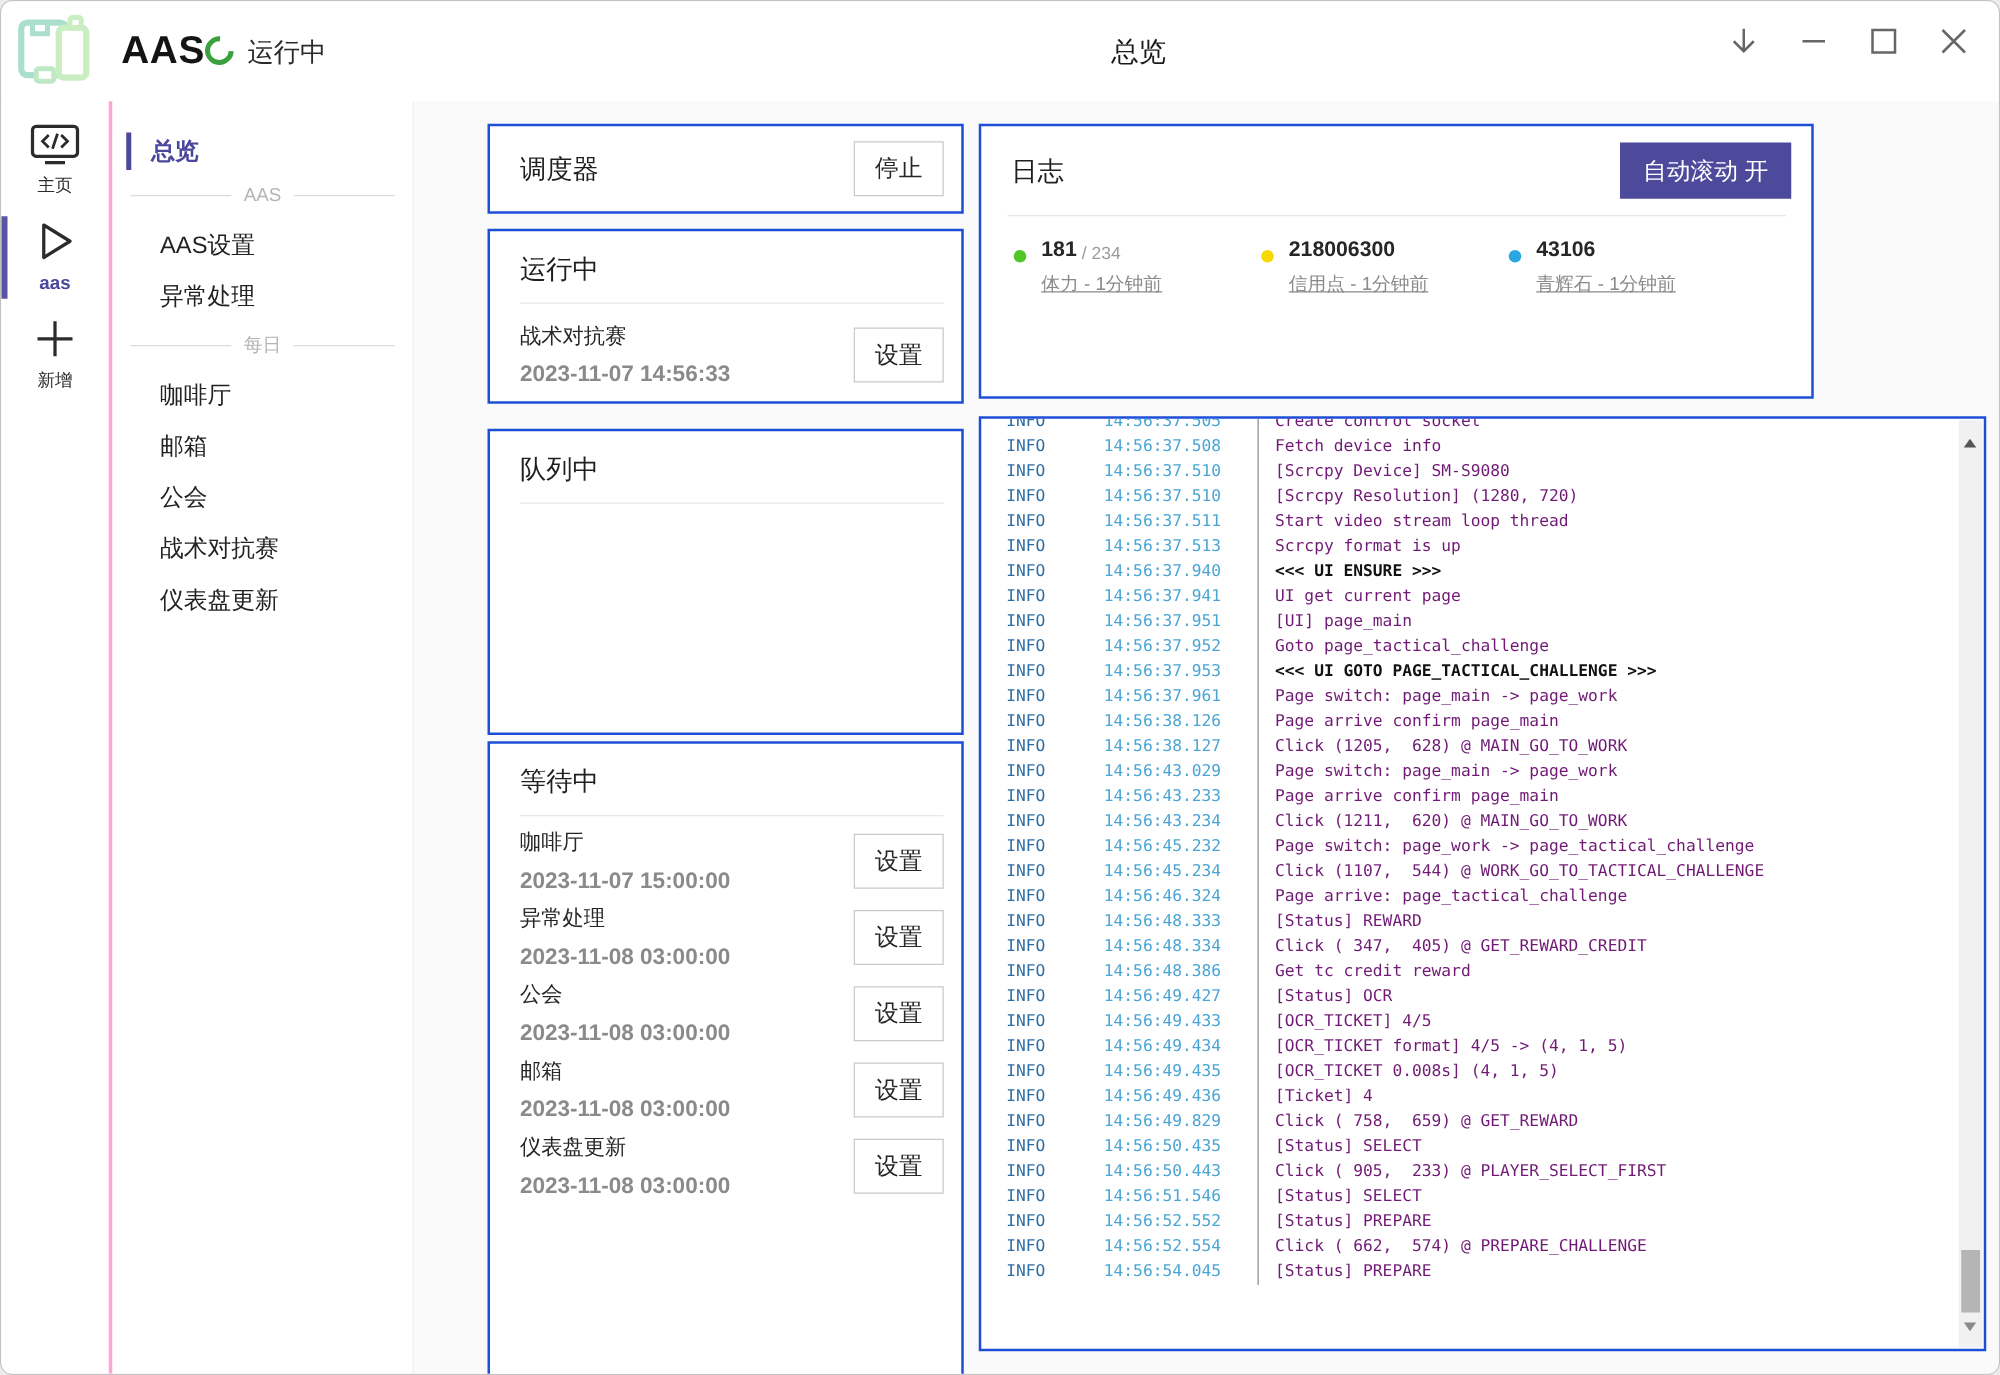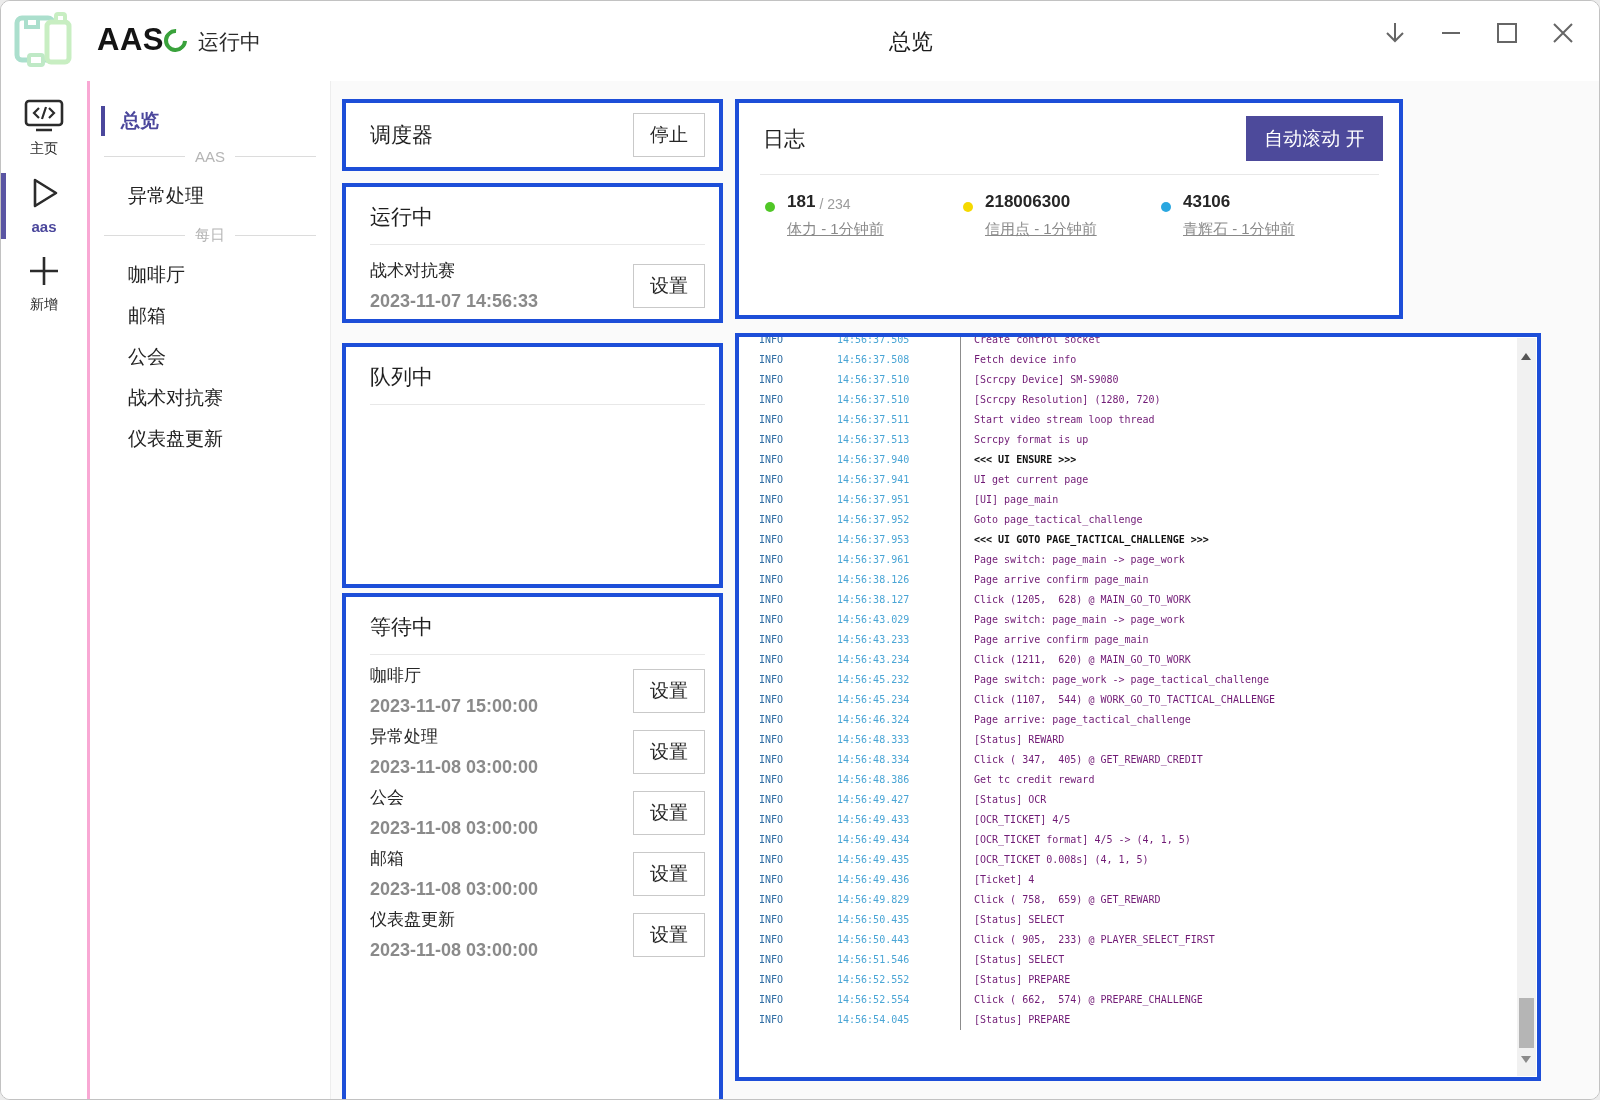--- a/index.html
+++ b/index.html
@@ -31,21 +31,21 @@
   .menu-active{height:32px;display:flex;align-items:center;position:relative;}
   .menu-active .bar{position:absolute;left:11px;top:1px;bottom:1px;width:4px;background:#4b479c;}
   .menu-active .txt{margin-left:31px;font-size:19px;font-weight:bold;color:#4b479c;}
   .menu-divider{height:38px;display:flex;align-items:center;padding:0 14px;gap:10px;}
   .menu-divider .line{flex:1;height:1px;background:#dcdcdc;}
   .menu-divider .lbl{font-size:15px;color:#b5b5b5;}
   .menu-item{height:41px;display:flex;align-items:center;padding-left:38px;font-size:19px;color:#222;cursor:default;}
 
   
   .main{position:absolute;top:80px;left:330px;right:0;bottom:0;background:#fafafa;}
-  .card{position:absolute;background:#fff;border:4px solid #1d4ed8;}
+  .card{position:absolute;background:#fff;border:2px solid #1d4ed8;margin-left:48px;}
   .card-title{font-size:21px;font-weight:500;color:#1f1f1f;}
   .btn-outline{background:#fff;border:1px solid #c9c9c9;color:#262626;font-size:19px;width:72px;height:44px;
     display:flex;align-items:center;justify-content:center;font-family:inherit;}
   .divider-line{border-bottom:1px solid #e8e8e8;}
 
   #card-scheduler{left:11px;top:18px;width:381px;height:72px;display:flex;align-items:center;
     justify-content:space-between;padding:0 14px 0 24px;}
   #card-running{left:11px;top:102px;width:381px;height:140px;padding:16px 14px 0 24px;}
   .task-row{display:flex;justify-content:space-between;align-items:center;}
   .task-name{font-size:17px;color:#262626;}
@@ -65,21 +65,21 @@
   .stats{display:flex;padding:17px 0 0 26px;}
   .stat{width:198px;}
   .stat-top{display:flex;align-items:flex-end;}
   .stat-dot{width:10px;height:10px;border-radius:50%;margin-right:12px;flex:none;}
   .stat-value{font-size:17px;font-weight:bold;color:#262626;}
   .stat-total{font-size:14px;color:#9b9b9b;margin-left:4px;}
   .stat-label{font-size:15px;color:#8a8a8a;margin-top:8px;padding-left:22px;text-decoration:underline;}
 
   #card-log{left:404px;top:252px;width:806px;height:748px;overflow:hidden;}
   .log-lines{position:absolute;top:-7px;left:0;right:34px;
-    font-family:"DejaVu Sans Mono","Liberation Mono",monospace;font-size:10px;}
+    font-family:"DejaVu Sans Mono","Liberation Mono",monospace;font-size:13px;}
   .log-row{display:flex;height:20px;line-height:20px;align-items:stretch;white-space:pre;}
   .log-level{width:58px;margin-left:20px;color:#2e6da4;flex:none;}
   .log-time{width:104px;margin-left:20px;color:#4aa5d5;flex:none;}
   .log-msg{border-left:1px solid #8c8c8c;margin-left:19px;padding-left:13px;color:#701a75;}
   .log-msg.bold{font-weight:bold;color:#111;}
   .scrollbar{position:absolute;top:1px;right:1px;width:19px;bottom:1px;background:#f1f1f1;}
   .sb-up{position:absolute;top:15px;left:4px;width:0;height:0;border-left:5px solid transparent;
     border-right:5px solid transparent;border-bottom:7px solid #555;}
   .sb-down{position:absolute;bottom:13px;left:4px;width:0;height:0;border-left:5px solid transparent;
     border-right:5px solid transparent;border-top:7px solid #8a8a8a;}
@@ -156,20 +156,21 @@
     <div class="menu-active">
       <span class="bar"></span>
       <span class="txt">总览</span>
     </div>
     <div id="menu-sections">
         <div class="menu-divider">
           <span class="line"></span>
           <span class="lbl">AAS</span>
           <span class="line"></span>
         </div>
+        <div class="menu-item">AAS设置</div>
         <div class="menu-item">异常处理</div>
         <div class="menu-divider">
           <span class="line"></span>
           <span class="lbl">每日</span>
           <span class="line"></span>
         </div>
         <div class="menu-item">咖啡厅</div>
         <div class="menu-item">邮箱</div>
         <div class="menu-item">公会</div>
         <div class="menu-item">战术对抗赛</div>

